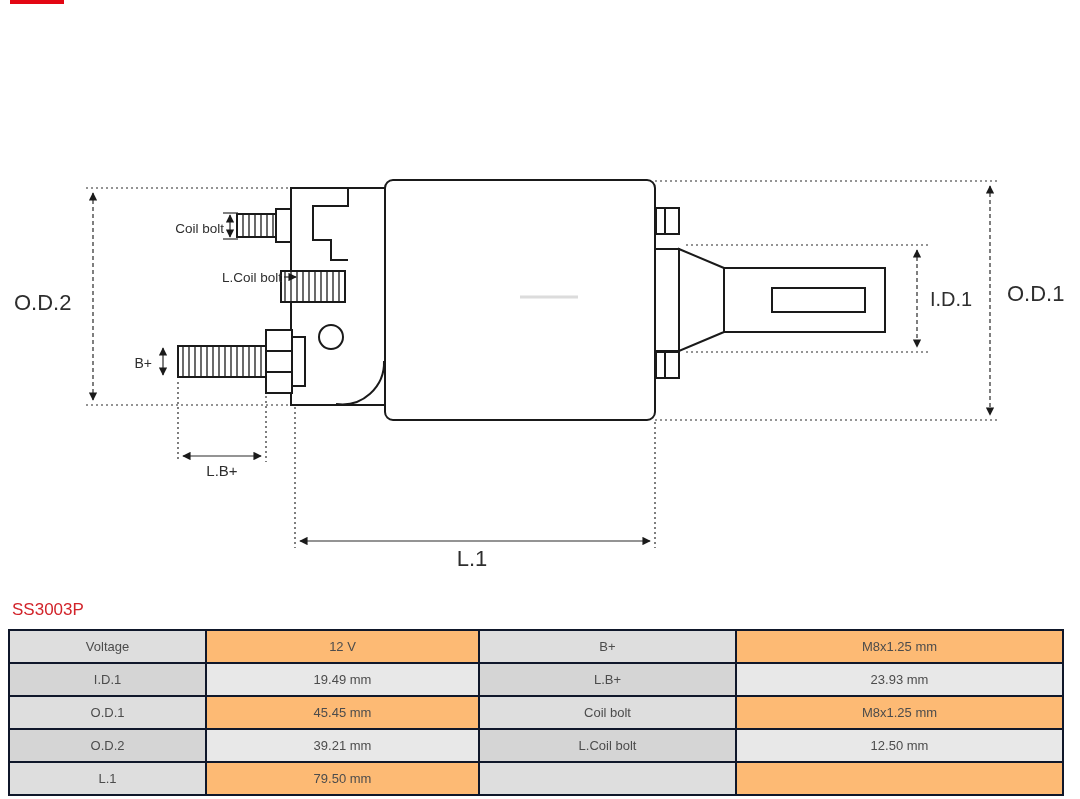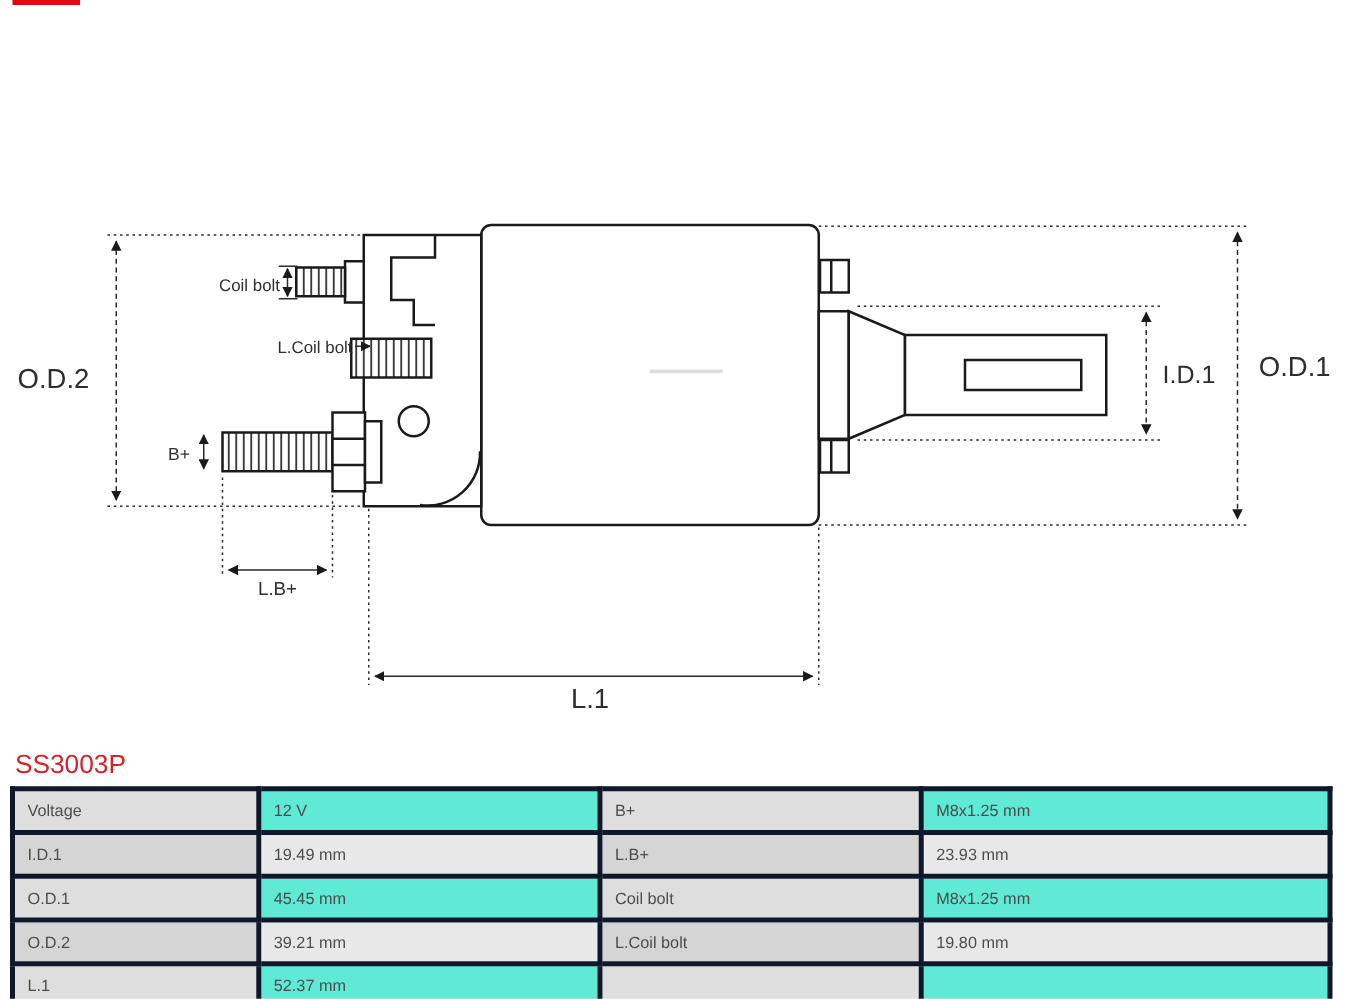--- a/index.html
+++ b/index.html
@@ -2,28 +2,28 @@
 <html><head>
 <meta charset="utf-8">
 <style>
   html,body{margin:0;padding:0;}
   body{
     width:1080px;height:799px;position:relative;overflow:hidden;
     background:#ffffff;font-family:"Liberation Sans",sans-serif;
   }
   .logo-bar{position:absolute;left:10px;top:0;width:54px;height:4px;background:#e30613;}
   .diagram-wrap{position:absolute;left:0;top:0;width:1080px;height:600px;}
-  .part-number{position:absolute;left:12px;top:600px;font-size:21px;color:#d2232a;cursor:pointer;}
+  .part-number{position:absolute;left:12px;top:600px;font-size:17px;color:#d2232a;cursor:pointer;}
   table.spec{position:absolute;left:8px;top:629px;width:1054px;border-collapse:collapse;table-layout:fixed;}
   table.spec td{
-    border:4px solid #0f172a;font-size:13px;color:#4c4c4c;
-    padding:7px 10px;text-align:left;overflow:hidden;white-space:nowrap;height:17px;
+    border:2px solid #0f172a;font-size:13px;color:#4c4c4c;
+    padding:7px 10px;text-align:center;overflow:hidden;white-space:nowrap;height:17px;
   }
   td.lbl{background:#dedede;}
-  td.val{background:#5eead4;}
+  td.val{background:#fdba74;}
   tr:nth-child(even) td.lbl{background:#d5d5d5;}
   tr:nth-child(even) td.val{background:#e8e8e8;}
   col.c0{width:197px}col.c1{width:273px}col.c2{width:257px}col.c3{width:327px}
   svg text{fill:#2e2e2e;font-family:"Liberation Sans",sans-serif;}
 </style>
 </head>
 <body>
 
 <div class="logo-bar"></div>
 
@@ -149,22 +149,22 @@
     <tr>
       <td class="lbl">O.D.1</td>
       <td class="val">45.45 mm</td>
       <td class="lbl">Coil bolt</td>
       <td class="val">M8x1.25 mm</td>
     </tr>
     <tr>
       <td class="lbl">O.D.2</td>
       <td class="val">39.21 mm</td>
       <td class="lbl">L.Coil bolt</td>
-      <td class="val">19.80 mm</td>
+      <td class="val">12.50 mm</td>
     </tr>
     <tr>
       <td class="lbl">L.1</td>
-      <td class="val">52.37 mm</td>
+      <td class="val">79.50 mm</td>
       <td class="lbl"></td>
       <td class="val"></td>
     </tr>
   </tbody>
 </table>
 
 </body></html>

